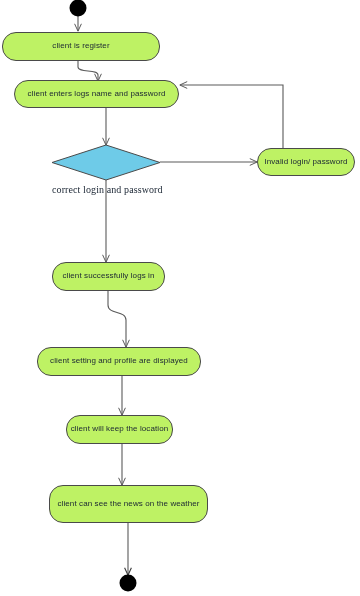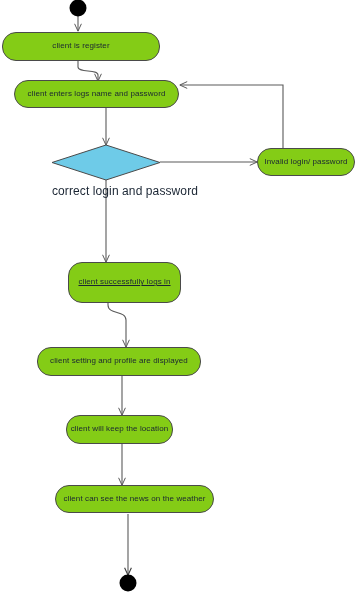--- a/index.html
+++ b/index.html
@@ -33,28 +33,29 @@
     text-align: center;
     color: #1a2533;
     font-size: 8px;
     line-height: 1.1;
     letter-spacing: 0.1px;
     white-space: nowrap;
   }
   .action {
     border: 1px solid #4a4a4a;
     border-radius: 14px;
-    background: #84cc16;
+    background: #bef264;
   }
   .edge-label {
     position: absolute;
-    font-size: 12px;
+    font-size: 10px;
     color: #1a2533;
     white-space: nowrap;
     letter-spacing: 0.1px;
+    font-family: Liberation Serif, serif;
   }
 </style>
 </head>
 <body>
 
 <div id="canvas">
 
   <svg id="edges" viewBox="0 0 360 596" width="360" height="596" xmlns="http://www.w3.org/2000/svg">
     <defs>
       <marker id="openArrow" markerWidth="10" markerHeight="10" refX="8.2" refY="4" orient="auto" markerUnits="userSpaceOnUse">
@@ -99,29 +100,29 @@
   <div class="node action" style="left:14px; top:80px; width:165px; height:28px;">
     <span>client enters logs name and password</span>
   </div>
 
   <div class="node action" style="left:257px; top:148px; width:98px; height:28px;">
     <span>Invalid login/ password</span>
   </div>
 
   <div class="edge-label" style="left:52px; top:184px;">correct login and password</div>
 
-  <div class="node action" style="left:68px; top:262px; width:113px; height:41px;text-decoration:underline;">
+  <div class="node action" style="left:52px; top:262px; width:113px; height:29px;">
     <span>client successfully logs in</span>
   </div>
 
   <div class="node action" style="left:37px; top:347px; width:164px; height:29px;">
     <span>client setting and profile are  displayed</span>
   </div>
 
   <div class="node action" style="left:66px; top:415px; width:107px; height:29px;">
     <span>client will keep the location</span>
   </div>
 
-  <div class="node action" style="left:55px; top:485px; width:159px; height:28px;">
+  <div class="node action" style="left:49px; top:485px; width:159px; height:38px;">
     <span>client can see the news on the weather</span>
   </div>
 
 </div>
 
 </body></html>

